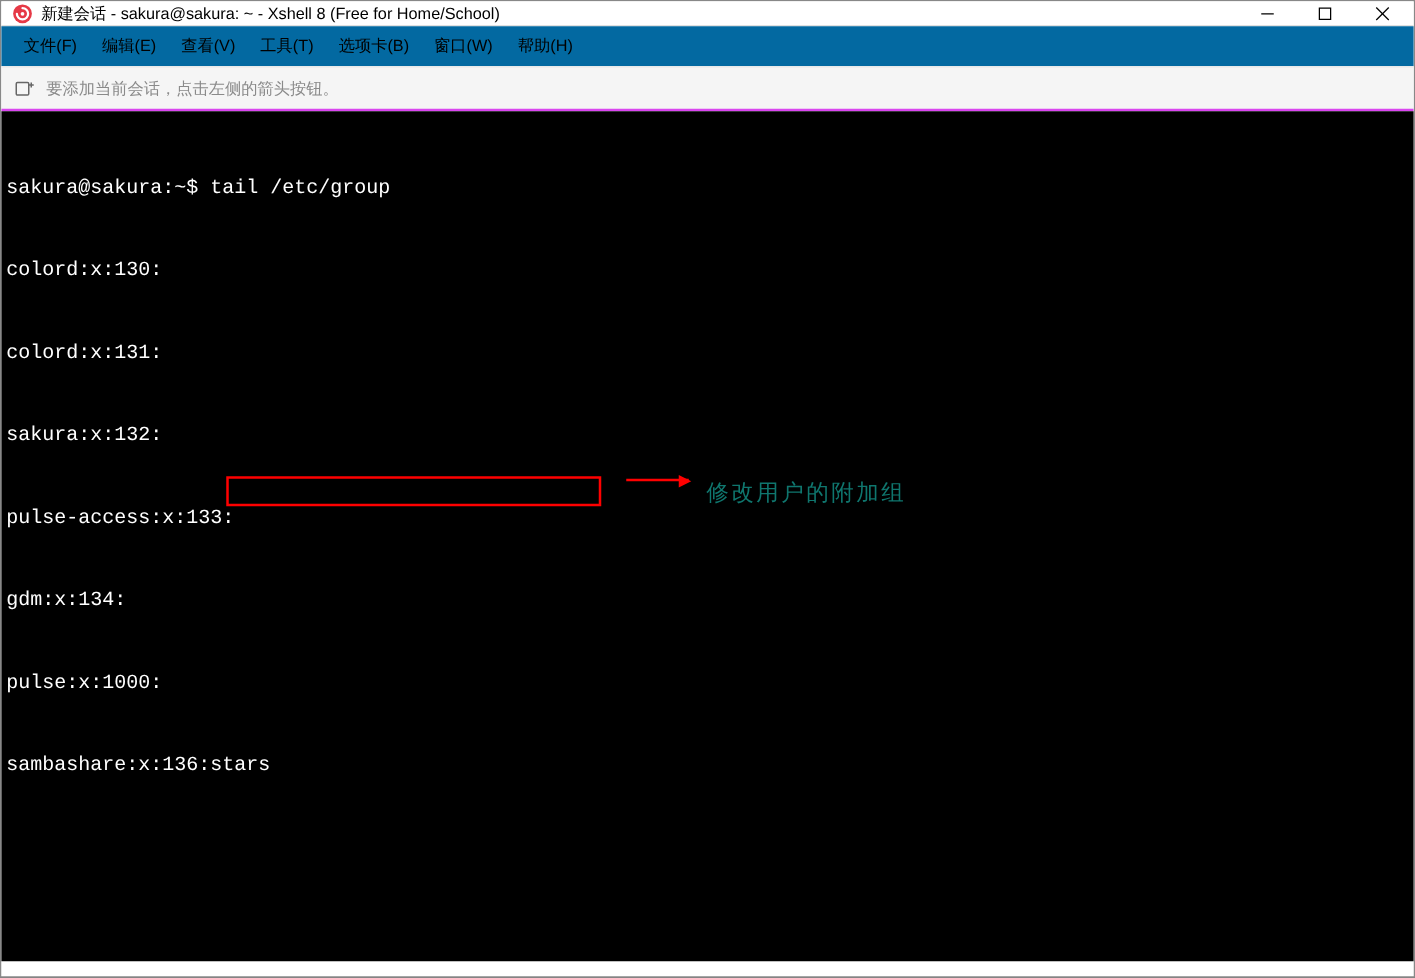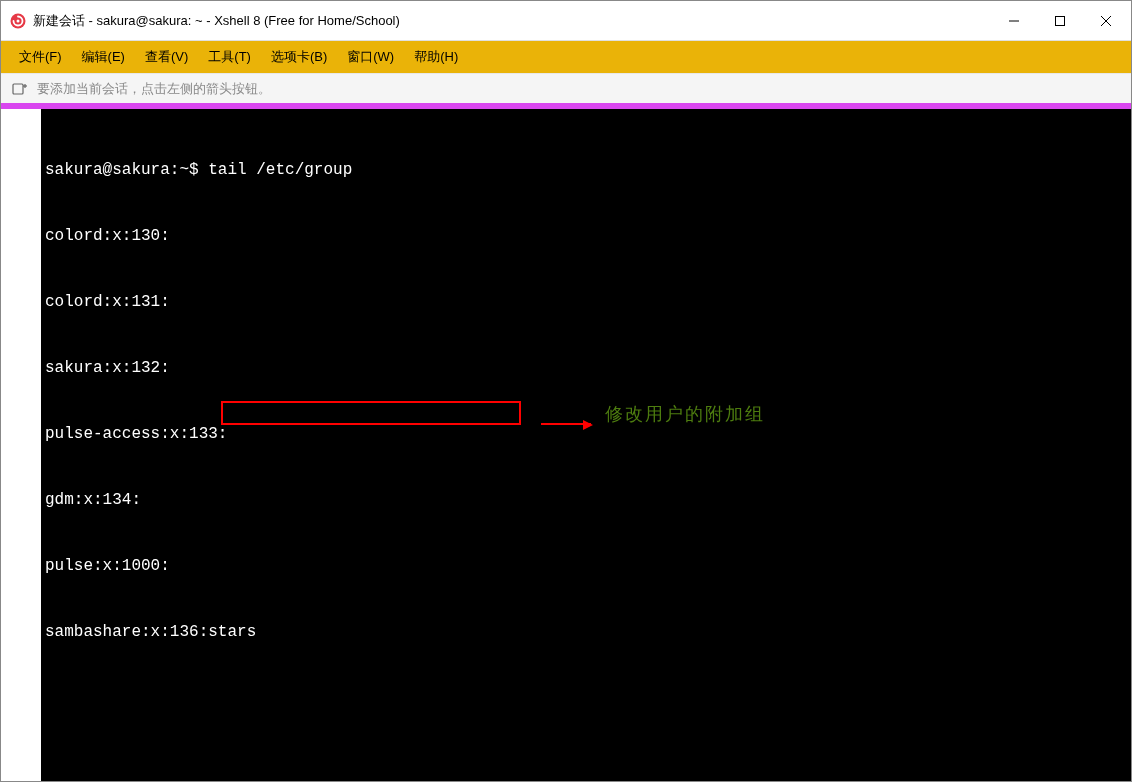--- a/index.html
+++ b/index.html
@@ -5,21 +5,21 @@
   * { margin: 0; padding: 0; box-sizing: border-box; }
   body {
     font-family: "Microsoft YaHei", "Segoe UI", sans-serif;
     background: #fff;
     width: 1132px;
     height: 782px;
     overflow: hidden;
     border: 1px solid #888;
   }
   .titlebar {
-    height: 40px;
+    height: 20px;
     background: #fff;
     display: flex;
     align-items: center;
     padding: 0 2px 0 8px;
     border-bottom: 1px solid #e0e0e0;
   }
   .app-icon {
     width: 18px; height: 18px;
     margin-right: 6px;
     display: flex; align-items: center; justify-content: center;
@@ -35,35 +35,35 @@
     display: flex; align-items: center; justify-content: center;
     color: #000;
     font-size: 14px;
   }
   .menubar {
     height: 32px;
     display: flex;
     align-items: center;
     padding: 0 10px;
     gap: 4px;
-    background: #eab308;
+    background: #0369a1;
   }
   .menu-item {
     padding: 4px 8px;
     font-size: 13px;
     color: #000;
     border-radius: 2px;
   }
   .tabbar {
     height: 36px;
     background: #f5f5f5;
     display: flex;
     align-items: center;
     padding: 0 10px;
-    border-bottom: 6px solid #d946ef;
+    border-bottom: 2px solid #d946ef;
     border-top: 1px solid #e8e8e8;
   }
   .add-tab-icon {
     width: 18px; height: 18px;
     margin-right: 8px;
     color: #555;
     display: flex; align-items: center; justify-content: center;
   }
   .tab-hint {
     font-size: 13px;
@@ -73,33 +73,32 @@
     background: #000;
     color: #fff;
     font-family: "Consolas", "Courier New", monospace;
     font-size: 16px;
     line-height: 22px;
     padding: 6px 4px;
     height: calc(100% - 32px - 32px - 36px);
     overflow: hidden;
     white-space: pre;
     position: relative;
-    margin-left: 40px;
   }
   .term-line { white-space: pre; }
   .highlight-box {
     position: absolute;
     border: 2px solid #ff0000;
     pointer-events: none;
   }
   .arrow-annotation {
     position: absolute;
     display: flex;
-    align-items: flex-end;
-    color: #4d7c0f;
+    align-items: flex-start;
+    color: #0f766e;
     font-family: "KaiTi","STKaiti","Microsoft YaHei", serif;
     font-size: 18px;
     pointer-events: none;
   }
   .arrow-line {
     width: 50px;
     height: 0;
     border-top: 2px solid #ff0000;
     position: relative;
   }

